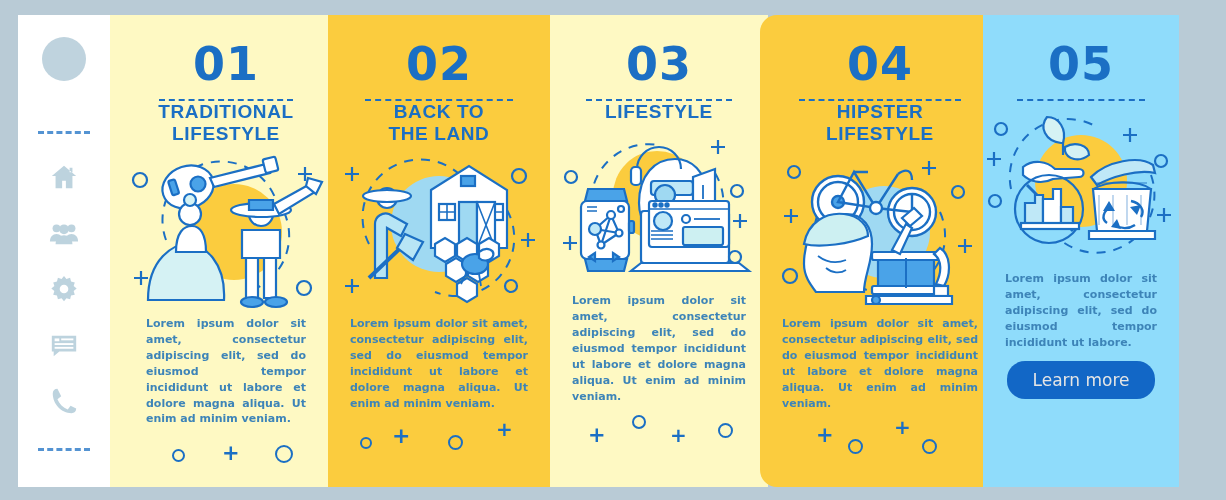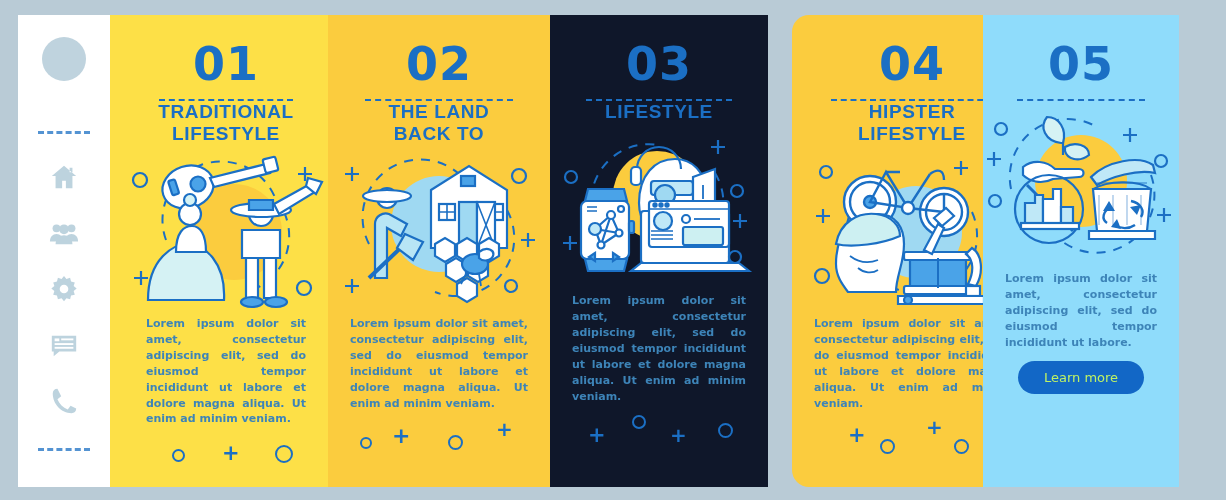--- a/index.html
+++ b/index.html
@@ -27,24 +27,24 @@
   .side-ico{width:34px;height:34px;display:flex;align-items:center;justify-content:center;}
   .side-ico svg{display:block;fill:#bdd3de;}
 
   
   .panel{
     position:absolute;top:15px;height:472px;
     box-sizing:border-box;
     padding:0 16px;
     overflow:hidden;
   }
-  .p1{left:110px;width:218px;background:#fde047;padding-left:30px;}
+  .p1{left:110px;width:218px;background:#fef9c3;padding-left:30px;}
   .p2{left:328px;width:222px;background:#fbcc3e;}
-  .p3{left:550px;width:218px;background:#0f172a;}
-  .p4{left:792px;width:240px;background:#fbcc3e;border-radius:17px;}
+  .p3{left:550px;width:218px;background:#fef9c3;}
+  .p4{left:760px;width:240px;background:#fbcc3e;border-radius:17px;}
   .p5{left:983px;width:196px;background:#8fdcfb;}
 
   .num{
     text-align:center;color:#1b6fc4;
     font-weight:bold;font-size:46px;letter-spacing:1px;
     margin-top:26px;line-height:1;
     font-family:"DejaVu Sans", sans-serif;
   }
   .hr-dash{
     margin:12px auto 0;width:78%;height:0;
@@ -67,22 +67,22 @@
     font-family:"DejaVu Sans", sans-serif;
     font-weight:bold;
   }
   .deco{position:relative;height:54px;margin-top:6px;}
   .deco i{position:absolute;display:block;}
   .ring{border:2px solid #1b6fc4;border-radius:50%;}
   .plus{color:#1b6fc4;font-weight:bold;line-height:1;font-family:"DejaVu Sans",sans-serif;}
 
   .learn-wrap{display:flex;justify-content:center;margin-top:10px;}
   .learn{
-    background:#1267c6;color:#bef264;border:none;
-    border-radius:18px;padding:9px 26px;font-size:13px;
+    background:#1267c6;color:#e5e5e5;border:none;
+    border-radius:18px;padding:9px 26px;font-size:17px;
     font-family:"DejaVu Sans", sans-serif;cursor:pointer;
   }
 </style>
 </head>
 <body>
 
 <div id="stage">
 
   <div class="sidebar">
     <div class="avatar"></div>
@@ -192,22 +192,22 @@
       <i class="ring" style="left:32px;top:16px;width:9px;height:9px;"></i>
       <i class="plus" style="left:82px;top:10px;font-size:21px;">+</i>
       <i class="ring" style="left:135px;top:12px;width:14px;height:14px;"></i>
     </div>
   </div>
 
   <div class="panel p2">
     <div class="num">02</div>
     <div class="hr-dash"></div>
     <div class="title">
+      <div>BACK TO</div>
       <div>THE LAND</div>
-      <div>BACK TO</div>
     </div>
     <div class="art">
       <svg width="200" height="160" viewBox="0 0 200 160">
         <circle cx="100" cy="72" r="48" fill="#9fd9f2"></circle>
         <path d="M30 92 A58 58 0 0 1 120 22" fill="none" stroke="#1b6fc4" stroke-width="2" stroke-dasharray="9 8"></path>
         <path d="M168 58 A58 58 0 0 1 96 140" fill="none" stroke="#1b6fc4" stroke-width="2" stroke-dasharray="9 8"></path>
         <g stroke="#1b6fc4" stroke-width="2.2" fill="#ffffff">
           <path d="M92 38 L130 14 L168 38 v58 H92 Z"></path>
           <rect x="122" y="24" width="14" height="10" fill="#4aa3e8"></rect>
           <rect x="100" y="52" width="16" height="16"></rect>

